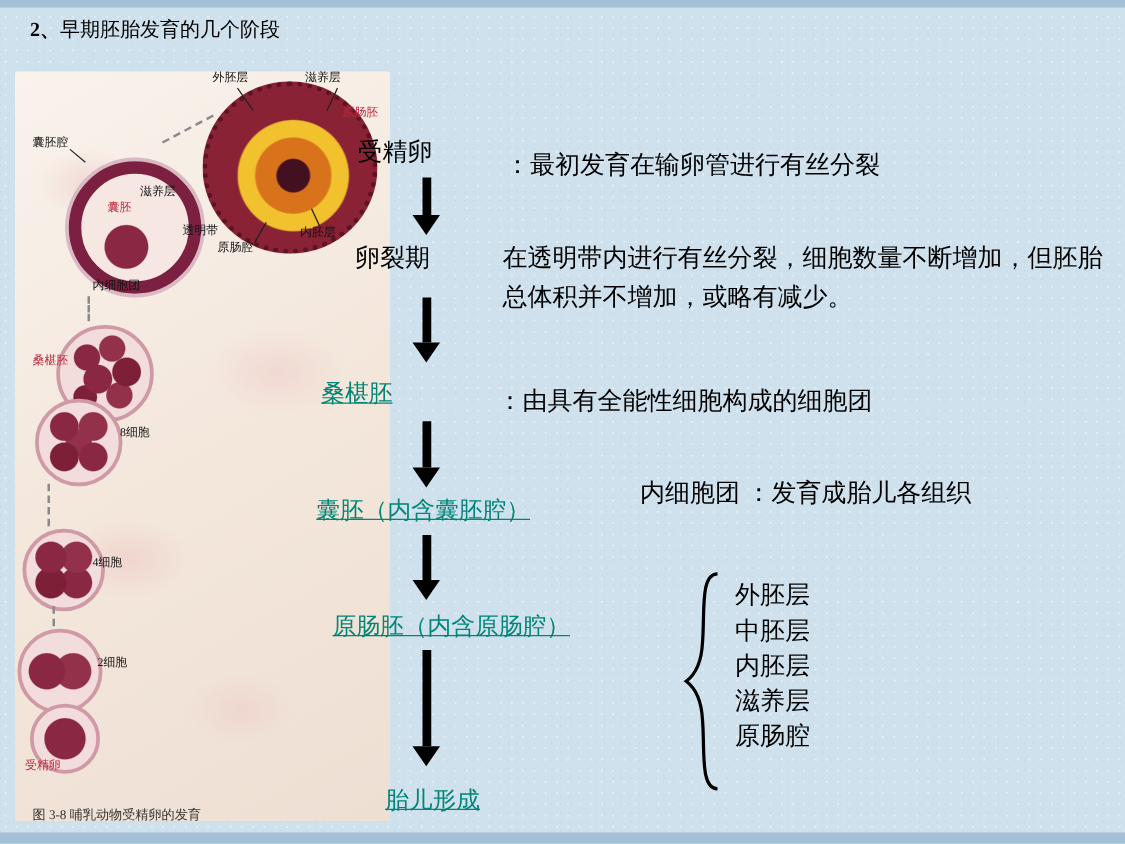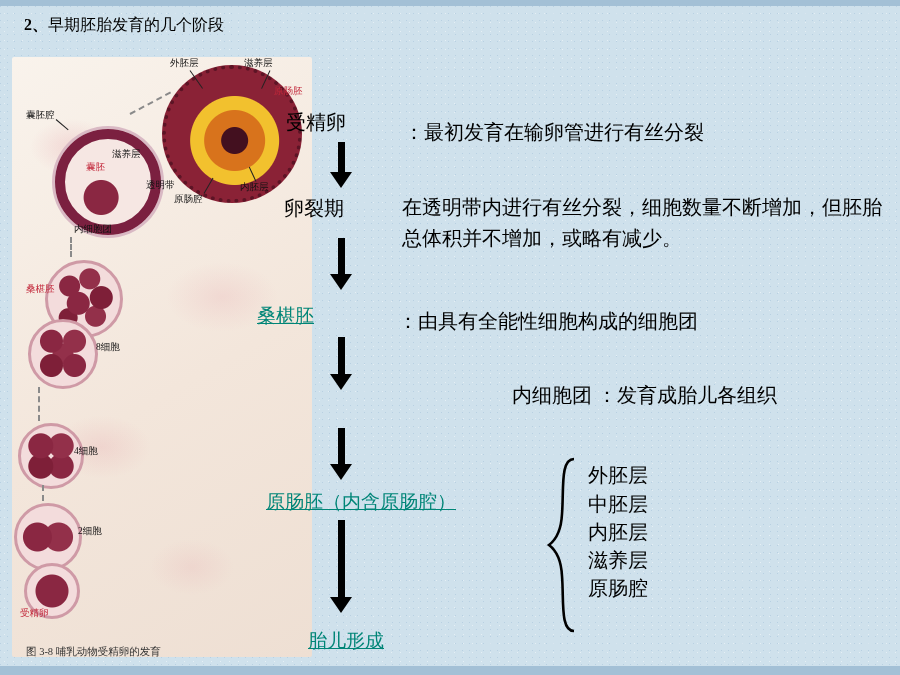--- a/index.html
+++ b/index.html
@@ -131,32 +131,33 @@
 
     <div class="caption">图 3-8  哺乳动物受精卵的发育</div>
   </div>
 
   <div class="t" style="left:286px;top:110px;">受精卵</div>
   <div class="arrow" style="left:330px;top:142px;">
       <i class="bar" style="height:30px;"></i>
       <i class="head"></i>
     </div>
 
-  <div class="t" style="left:284px;top:196px;">卵裂期</div>
+  <div class="t" style="left:284px;top:196px;font-family:Liberation Mono, monospace;">卵裂期</div>
   <div class="arrow" style="left:330px;top:238px;">
       <i class="bar" style="height:36px;"></i>
       <i class="head"></i>
     </div>
 
   <div class="t link" style="left: 257px; top: 304px; color: rgb(0, 133, 119);">桑椹胚</div>
   <div class="arrow" style="left:330px;top:337px;">
       <i class="bar" style="height:37px;"></i>
       <i class="head"></i>
     </div>
 
+  <div class="t link" style="left: 253px; top: 397px; color: rgb(0, 133, 119);">囊胚（内含囊胚腔）</div>
   <div class="arrow" style="left:330px;top:428px;">
       <i class="bar" style="height:36px;"></i>
       <i class="head"></i>
     </div>
 
   <div class="t link" style="left: 266px; top: 490px; color: rgb(0, 133, 119);">原肠胚（内含原肠腔）</div>
   <div class="arrow" style="left:330px;top:520px;">
       <i class="bar" style="height:77px;"></i>
       <i class="head"></i>
     </div>

